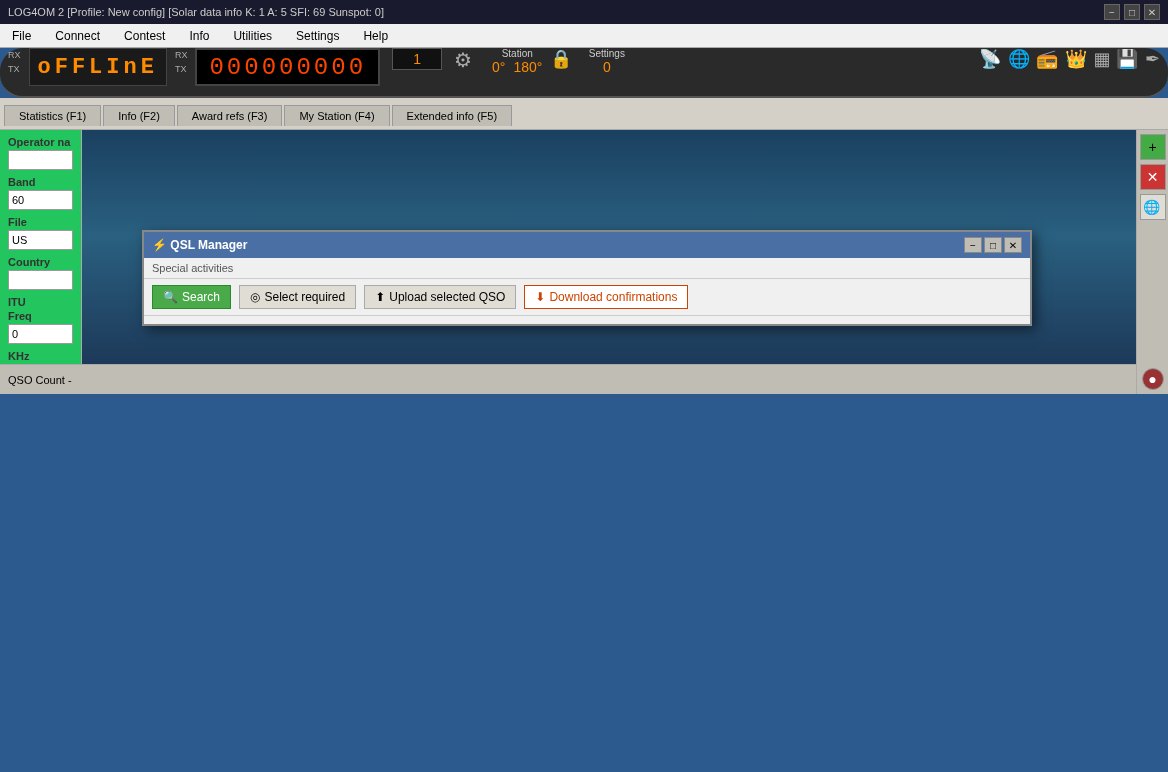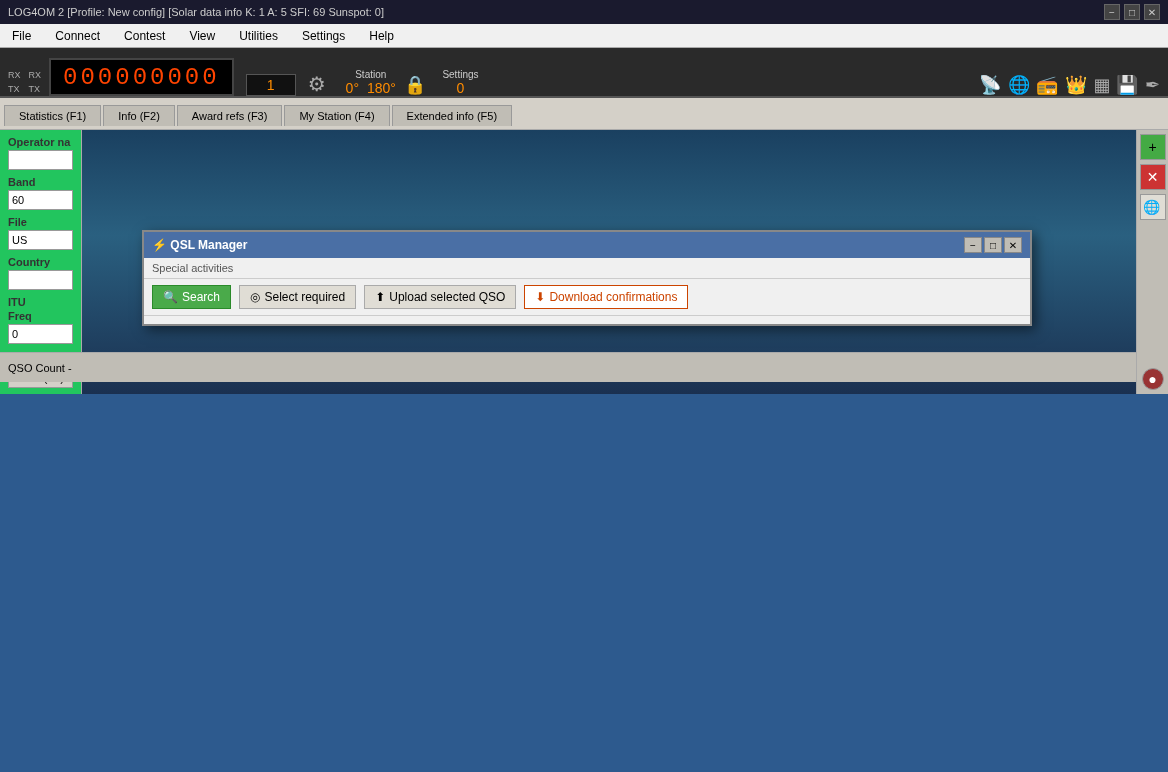--- a/index.html
+++ b/index.html
@@ -57,24 +57,25 @@
       cursor: pointer;
       font-size: 12px;
       color: #000;
     }
 
     
     .display-bar {
       background: #2a2a2a;
       height: 50px;
       display: flex;
-      align-items: flex-end;
+      align-items: flex-start;
       padding: 0 8px;
       gap: 8px;
       border-bottom: 2px solid #555;
+      border-radius: 23px;
     }
     .display-segment {
       background: #1a1a1a;
       border: 1px solid #444;
       color: #ff8c00;
       font-family: 'Courier New', monospace;
       font-size: 22px;
       font-weight: bold;
       padding: 4px 8px;
       letter-spacing: 4px;
@@ -169,21 +170,21 @@
       display: flex;
       align-items: center;
       justify-content: center;
       cursor: pointer;
       font-size: 14px;
     }
 
     
     .bottom-bar {
       position: absolute;
-      bottom: 12px;
+      bottom: 0;
       left: 0;
       right: 0;
       height: 30px;
       background: #c0bdb5;
       border-top: 1px solid #aaa;
       display: flex;
       align-items: center;
       padding: 0 8px;
       font-size: 11px;
       gap: 8px;
@@ -318,31 +319,32 @@
     <button class="title-bar-btn">−</button>
     <button class="title-bar-btn">□</button>
     <button class="title-bar-btn">✕</button>
   </div>
 </div>
 
 <div class="menu-bar">
   <span class="menu-item">File</span>
   <span class="menu-item">Connect</span>
   <span class="menu-item">Contest</span>
-  <span class="menu-item">View</span>
+  <span class="menu-item">Info</span>
   <span class="menu-item">Utilities</span>
   <span class="menu-item">Settings</span>
   <span class="menu-item">Help</span>
 </div>
 
 <div class="display-bar">
   <div class="rx-tx">
     <span>RX</span>
     <span>TX</span>
   </div>
+  <div class="display-segment">oFFLInE</div>
   <div class="rx-tx">
     <span>RX</span>
     <span>TX</span>
   </div>
   <div class="freq-box">
     <span>000000000</span>
   </div>
   <div style="display:flex;flex-direction:column;gap:2px;margin-left:4px;">
     <div class="spinner-val">1</div>
   </div>

